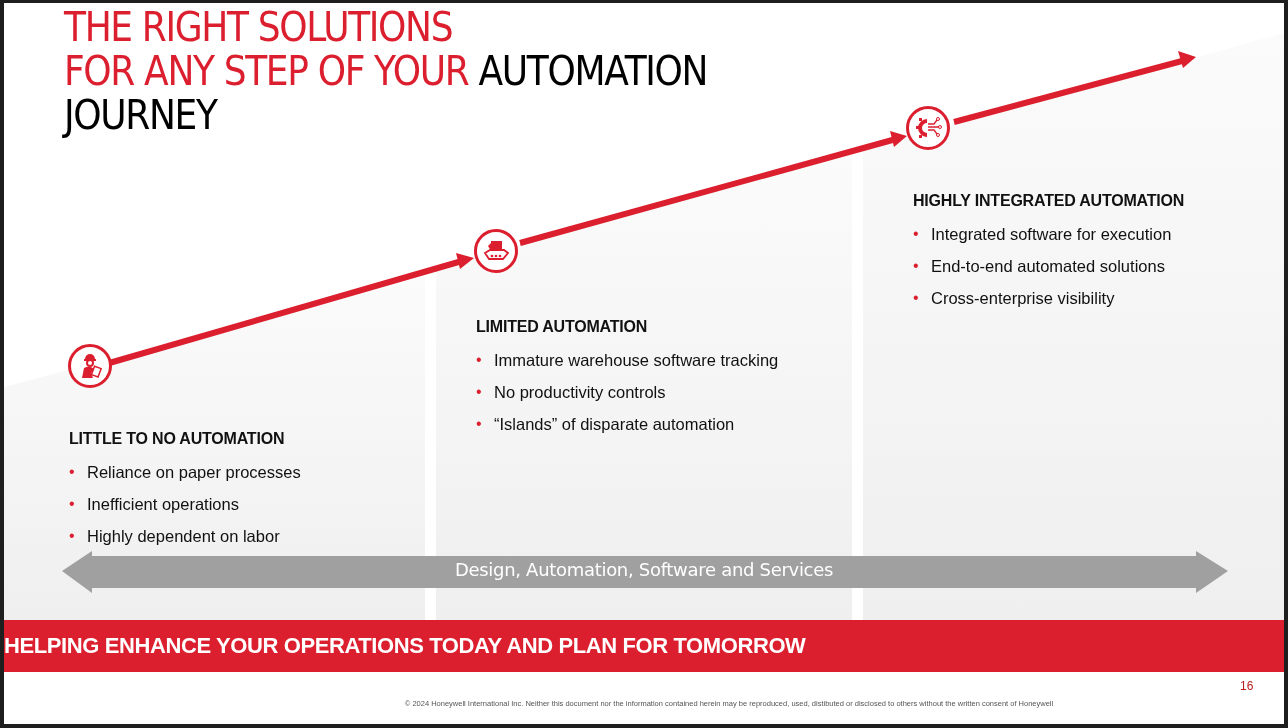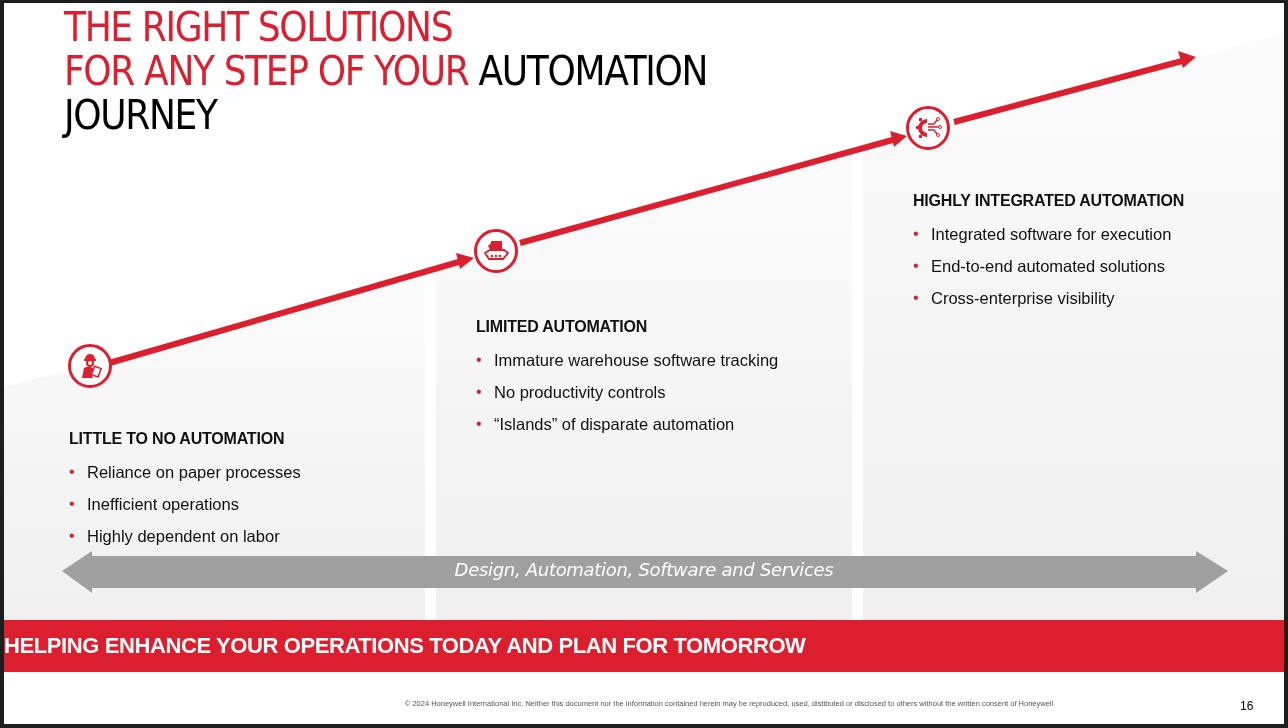--- a/index.html
+++ b/index.html
@@ -100,20 +100,20 @@
     <ul>
       <li>Integrated software for execution</li>
       <li>End-to-end automated solutions</li>
       <li>Cross-enterprise visibility</li>
     </ul>
   </div>
 
   <svg style="position:absolute;left:0;top:0" width="1280" height="721">
     <polygon points="58,568 88,548 88,553 1192,553 1192,548 1224,568 1192,590 1192,585 88,585 88,590" fill="#a0a0a0"></polygon>
   </svg>
-  <div class="dbl-text" style="left:0;width:1280px;text-align:center;top:556px;font-style:italic;">Design, Automation, Software and Services</div>
+  <div class="dbl-text" style="left:0;width:1280px;text-align:center;top:556px;">Design, Automation, Software and Services</div>
 
   <div style="position:absolute;left:0;top:617px;width:1280px;height:52px;background:#dc1f2e;"></div>
   <div class="band-text" style="top:630px;">HELPING ENHANCE YOUR OPERATIONS TODAY AND PLAN FOR TOMORROW</div>
 
   <div style="position:absolute;left:0;width:1450px;text-align:center;top:696px;font-size:7.5px;color:#555;">© 2024 Honeywell International Inc. Neither this document nor the information contained herein may be reproduced, used, distibuted or disclosed to others without the written consent of Honeywell</div>
-  <div style="position:absolute;left:1236px;top:696px;font-size:12px;color:#000000;">16</div>
+  <div style="position:absolute;left:1236px;top:676px;font-size:12px;color:#b91c1c;">16</div>
 </div>
 
 </body></html>

